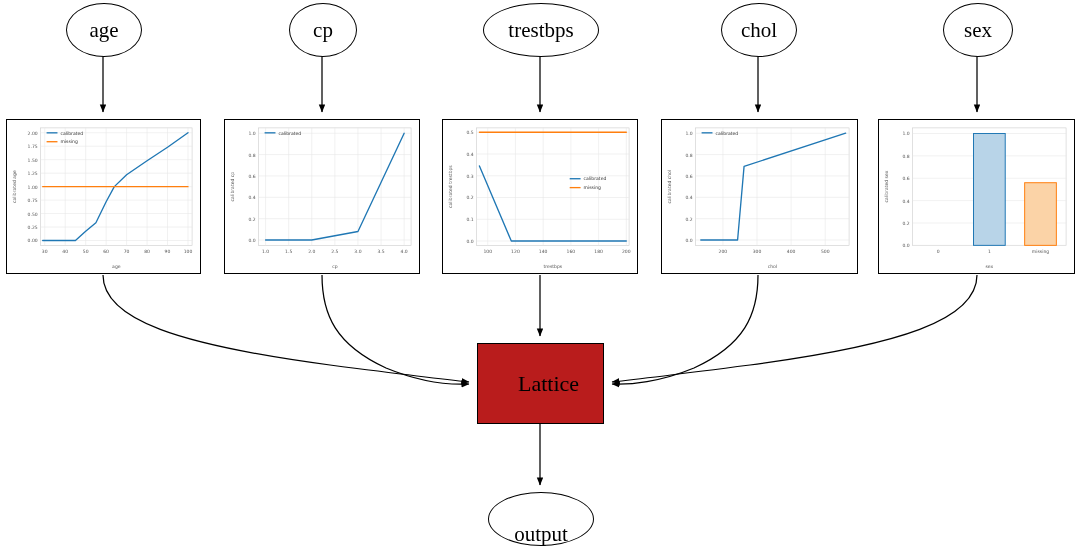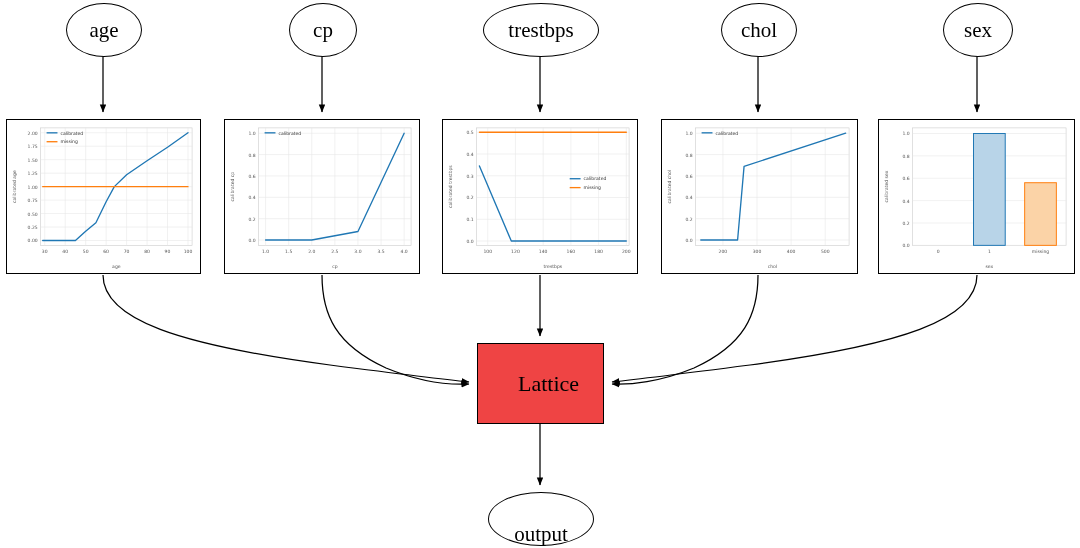--- a/index.html
+++ b/index.html
@@ -11,21 +11,21 @@
   
   .node{position:absolute;display:flex;align-items:center;justify-content:center;
         border:1.3px solid #000;border-radius:50%;background:#fff;
         font-family:"Liberation Serif",serif;color:#000;}
   .node span{line-height:1;}
 
   
   .panel{position:absolute;border:1.3px solid #000;background:#fff;box-sizing:border-box;}
   .plotsvg{display:block;width:100%;height:100%;}
 
-  .lattice{position:absolute;border:1.3px solid #000;background:#ef4444;
+  .lattice{position:absolute;border:1.3px solid #000;background:#b91c1c;
            display:flex;align-items:center;justify-content:center;
            font-family:"Liberation Serif",serif;color:#000;box-sizing:border-box;padding-left:16px;}
 </style>
 </head>
 <body>
 
 <div class="stage">
 
   <svg class="edges" viewBox="0 0 1080 548">
     <defs>

